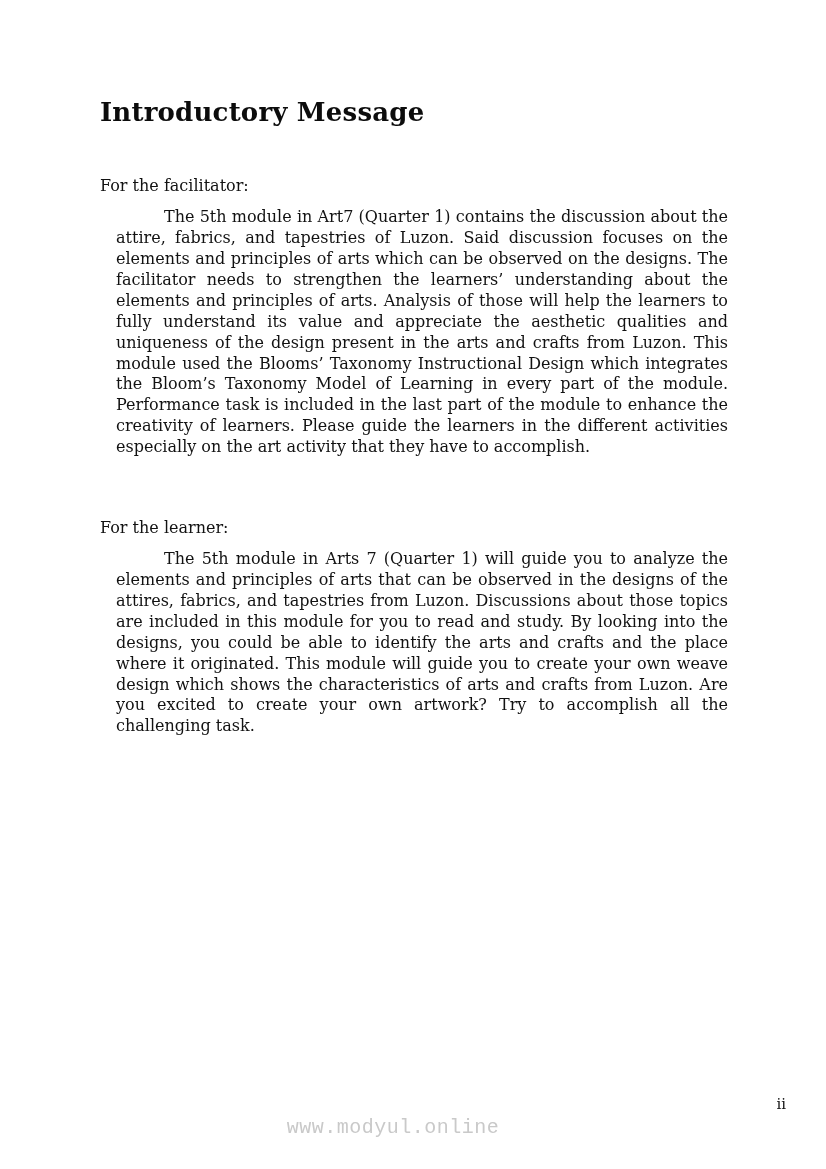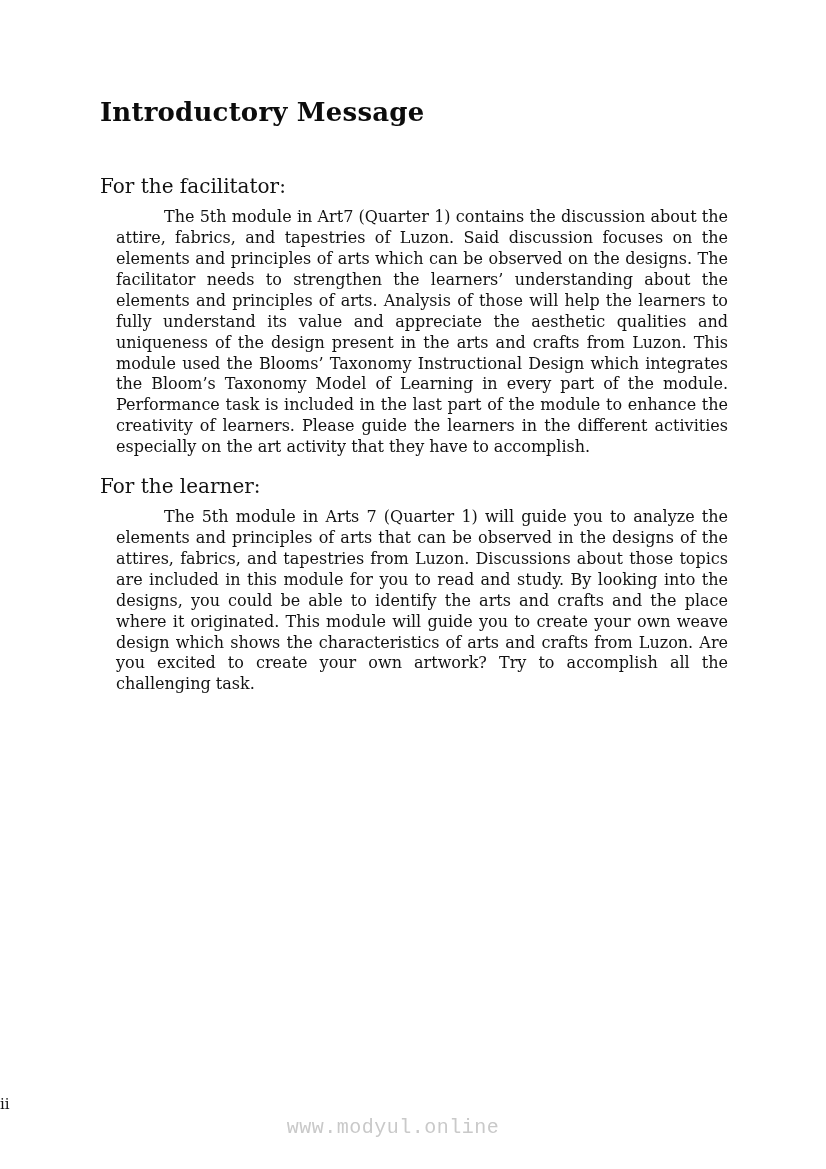--- a/index.html
+++ b/index.html
@@ -25,39 +25,39 @@
   .doc-title {
     margin: 97px 0 0 0;
     font-size: 26px;
     line-height: 1.2;
     font-weight: 700;
     letter-spacing: 0.2px;
     color: #0c0c0c;
   }
   .section-label {
     margin: 48px 0 0 0;
-    font-size: 20px;
+    font-size: 16px;
     line-height: 20px;
   }
   .section-body {
     margin: 11px 0 0 16px;
     font-size: 16px;
     line-height: 20.9px;
     text-align: justify;
     text-indent: 48px;
   }
   .section-label.learner {
-    margin-top: 18px;
+    margin-top: 60px;
   }
   .page-number {
     position: absolute;
     top: 1095px;
     left: 0;
     width: 100%;
-    text-align: left;
+    text-align: right;
     font-size: 15px;
     line-height: 18px;
     color: #121212;
   }
   .watermark {
     position: absolute;
     top: 1116px;
     left: 0;
     width: 100%;
     text-align: center;

